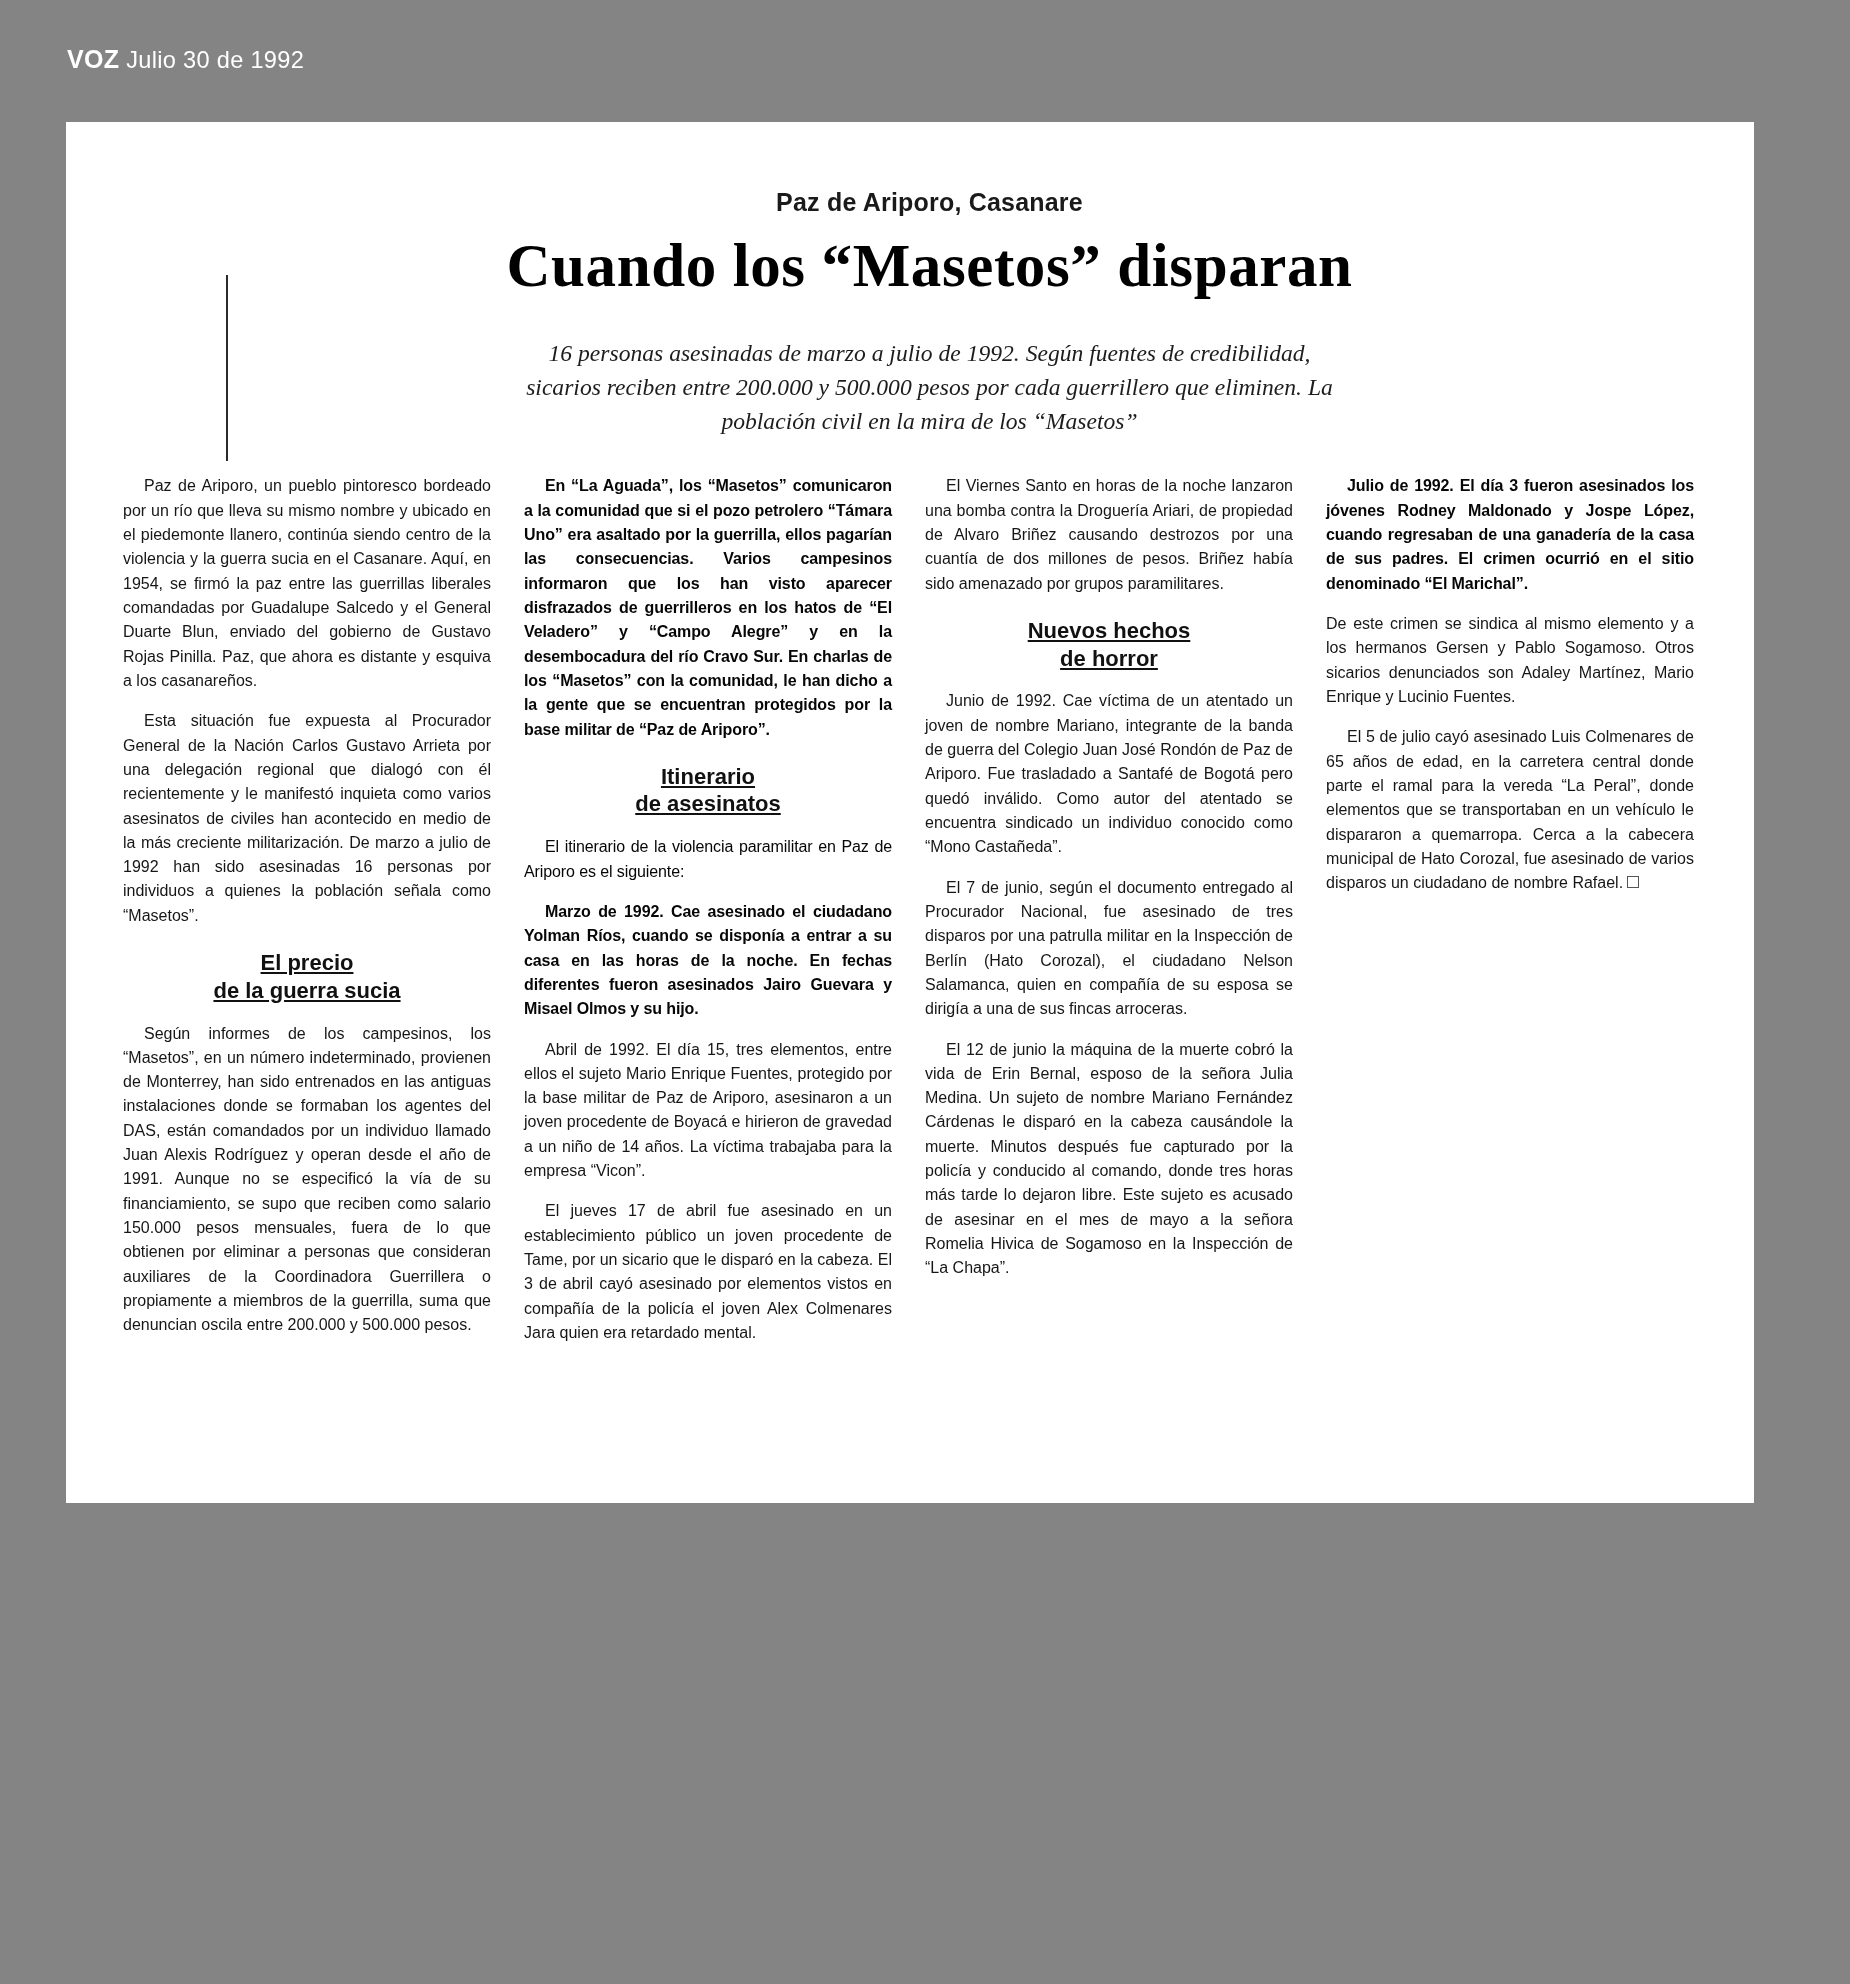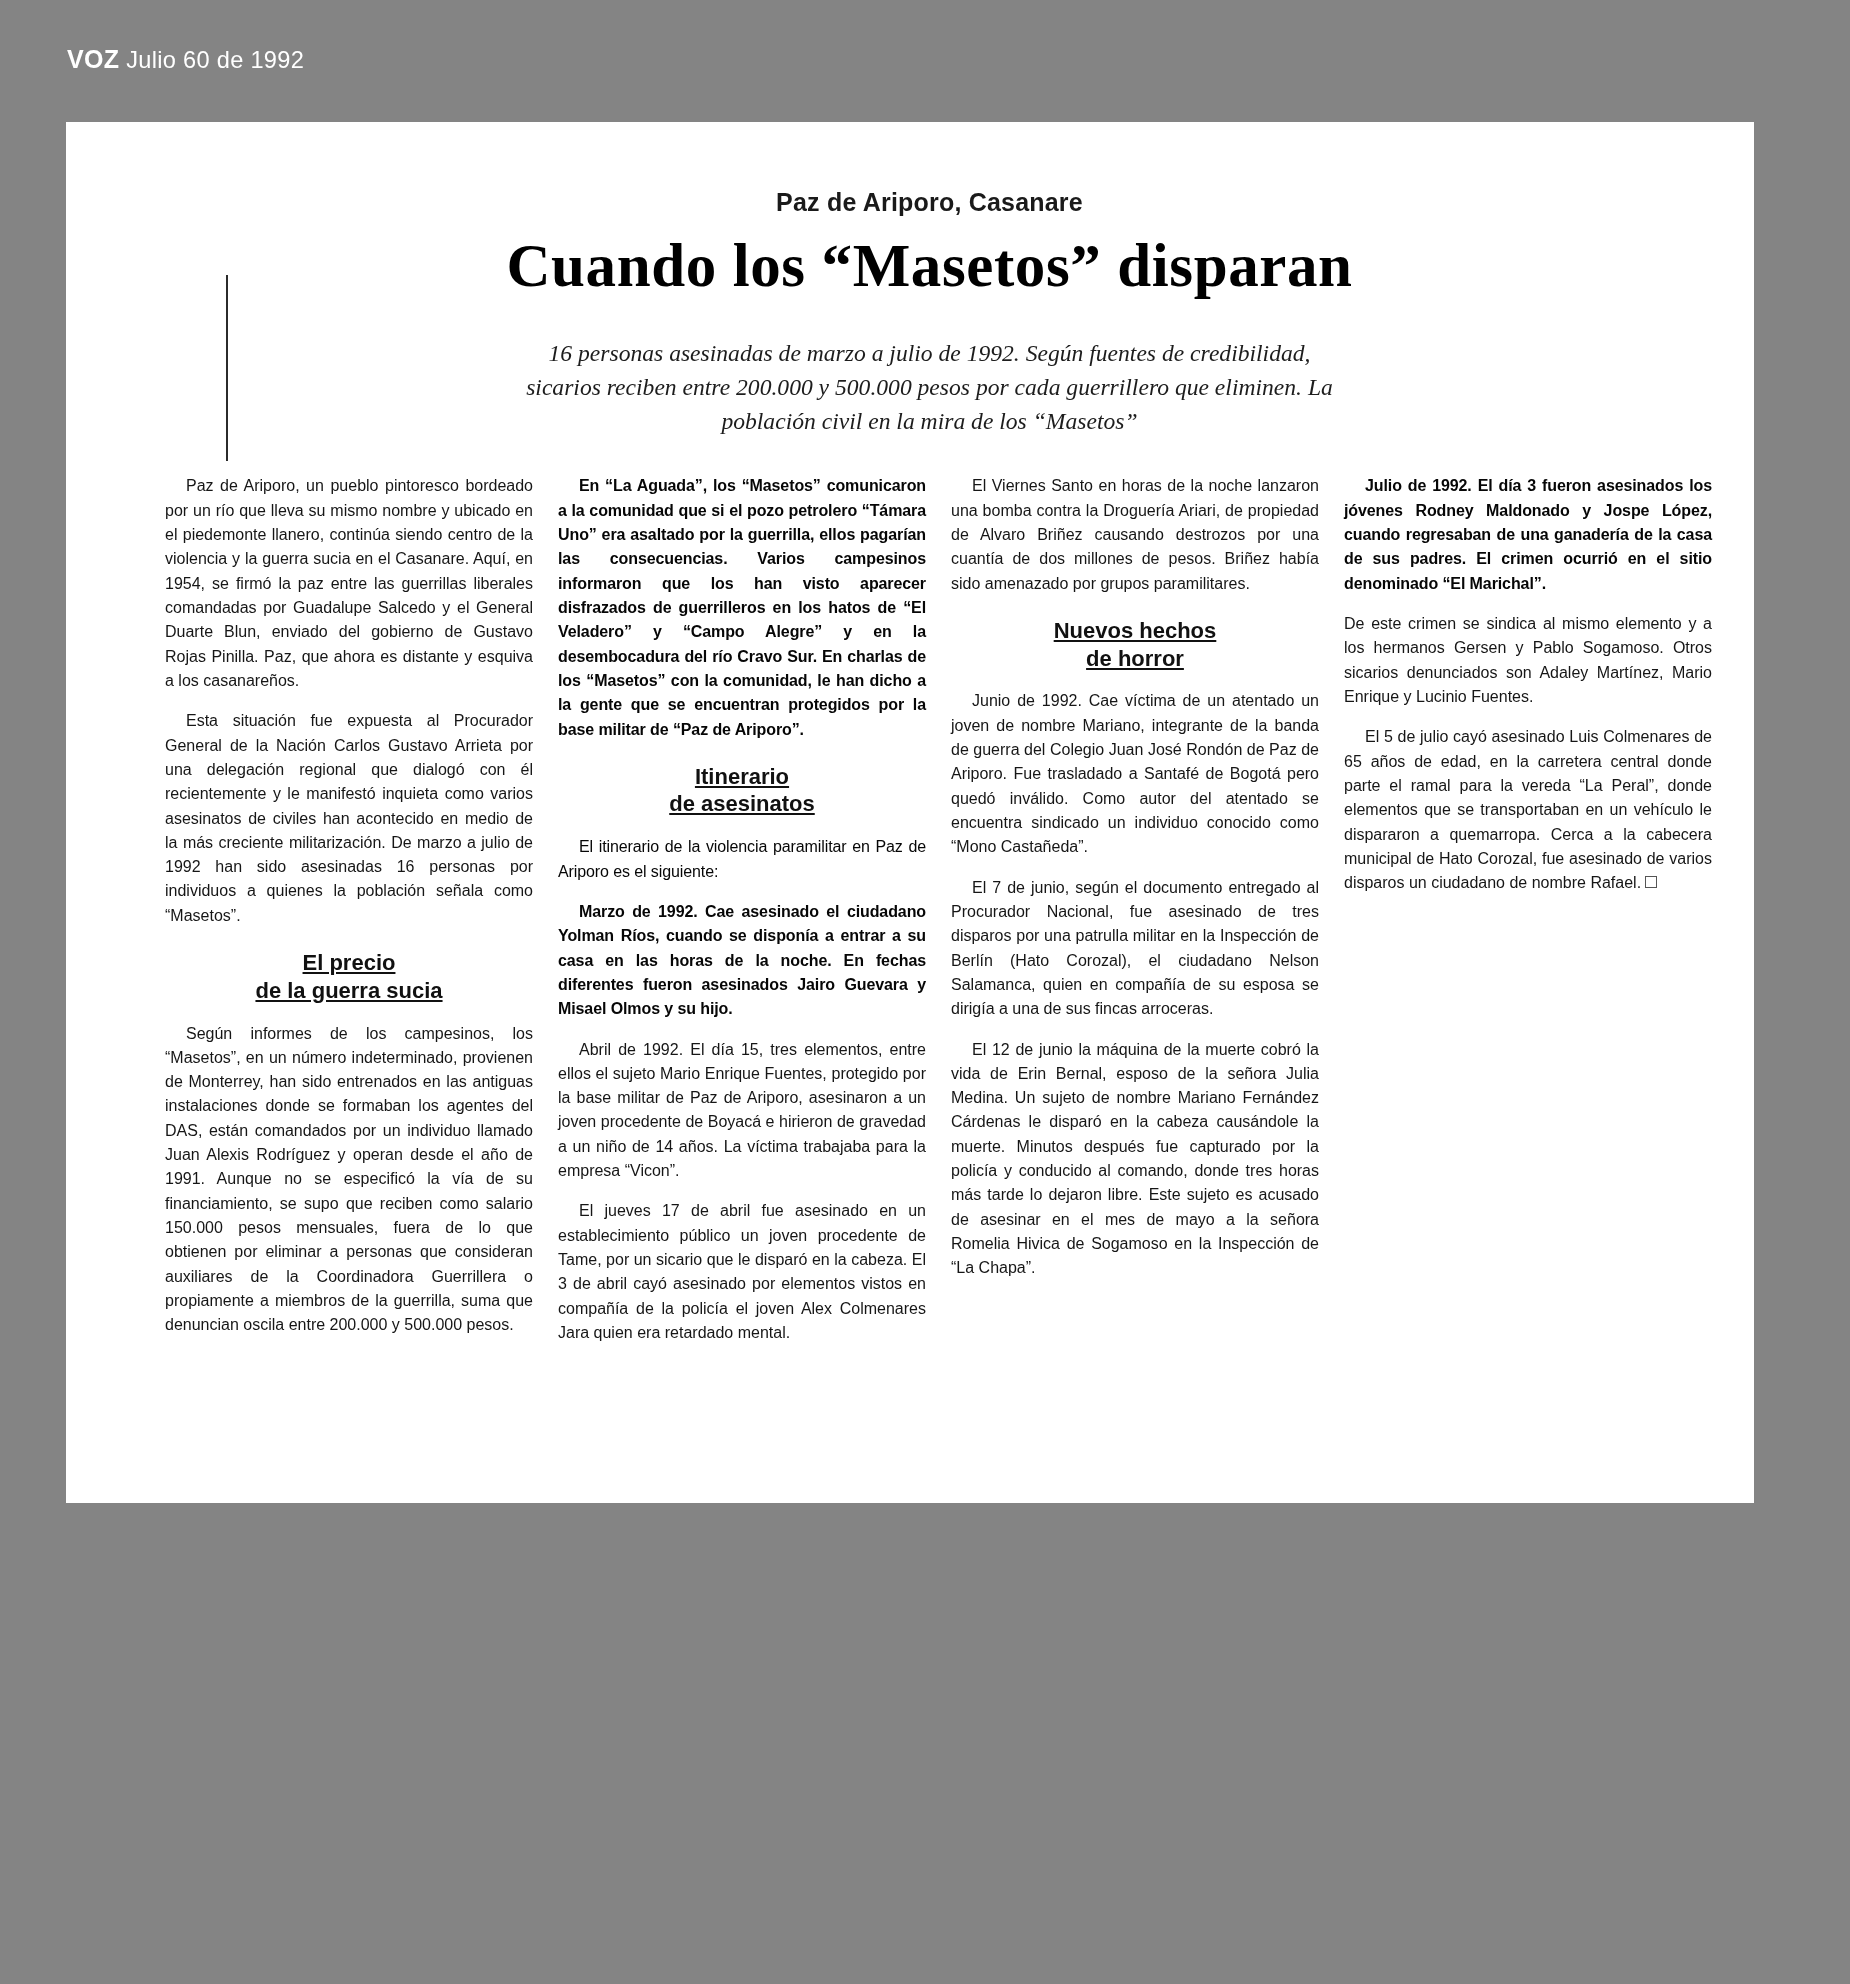--- a/index.html
+++ b/index.html
@@ -98,22 +98,23 @@
     font-family: "Liberation Serif", serif;
     font-style: italic;
     font-size: 23.6px;
     line-height: 1.45;
     color: #1d1d1d;
   }
 
   
   .columns {
     display: flex;
-    gap: 25px;
+    gap: 33px;
     margin-top: 36px;
+    justify-content: flex-end;
   }
   .col {
     width: 368px;
     flex: 0 0 368px;
   }
 
   .col p {
     margin: 0 0 16px 0;
     font-family: "Liberation Sans", sans-serif;
     font-size: 16px;
@@ -144,21 +145,21 @@
     margin-left: 3.7px;
   }
 </style>
 </head>
 <body>
 
 <div class="page">
 
   <div class="masthead">
     <span class="voz">VOZ</span>
-    <span class="date">Julio 60 de 1992</span>
+    <span class="date">Julio 30 de 1992</span>
   </div>
 
   <div class="sheet">
     <div class="rule-left"></div>
     <div class="inner">
 
       <div class="kicker">Paz de Ariporo, Casanare</div>
       <div class="headline">Cuando los “Masetos”  disparan</div>
       <div class="standfirst">16 personas asesinadas de marzo a julio de 1992. Según fuentes de credibilidad, sicarios reciben entre 200.000 y 500.000 pesos por cada guerrillero  que eliminen. La población civil en la mira de los “Masetos”</div>
 

